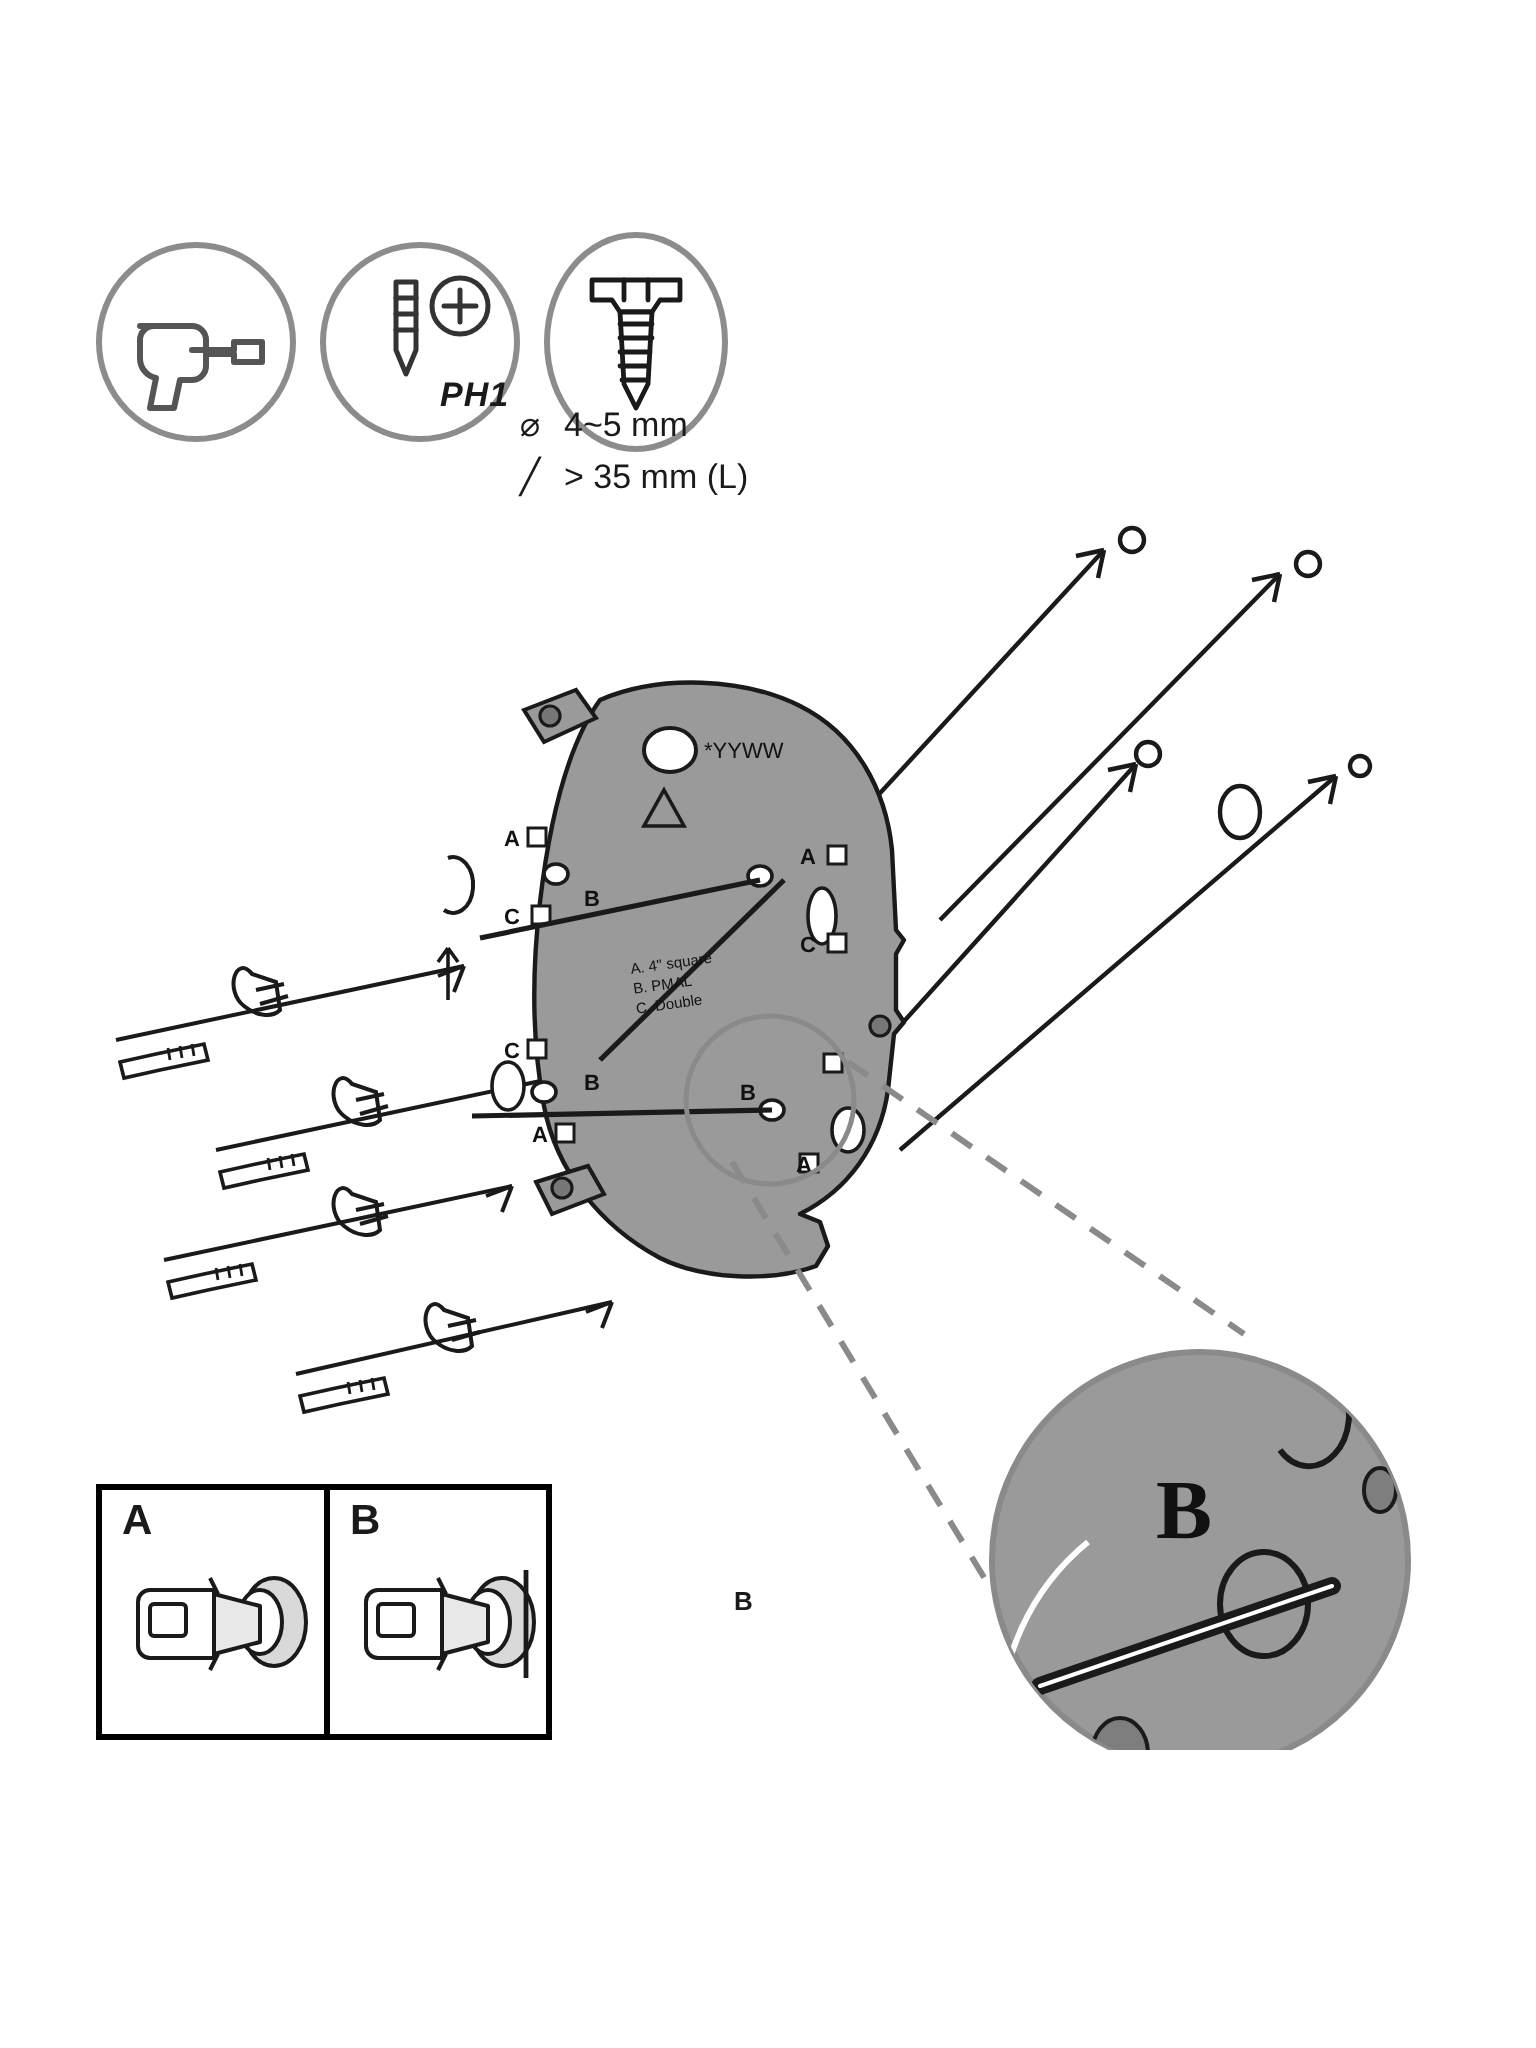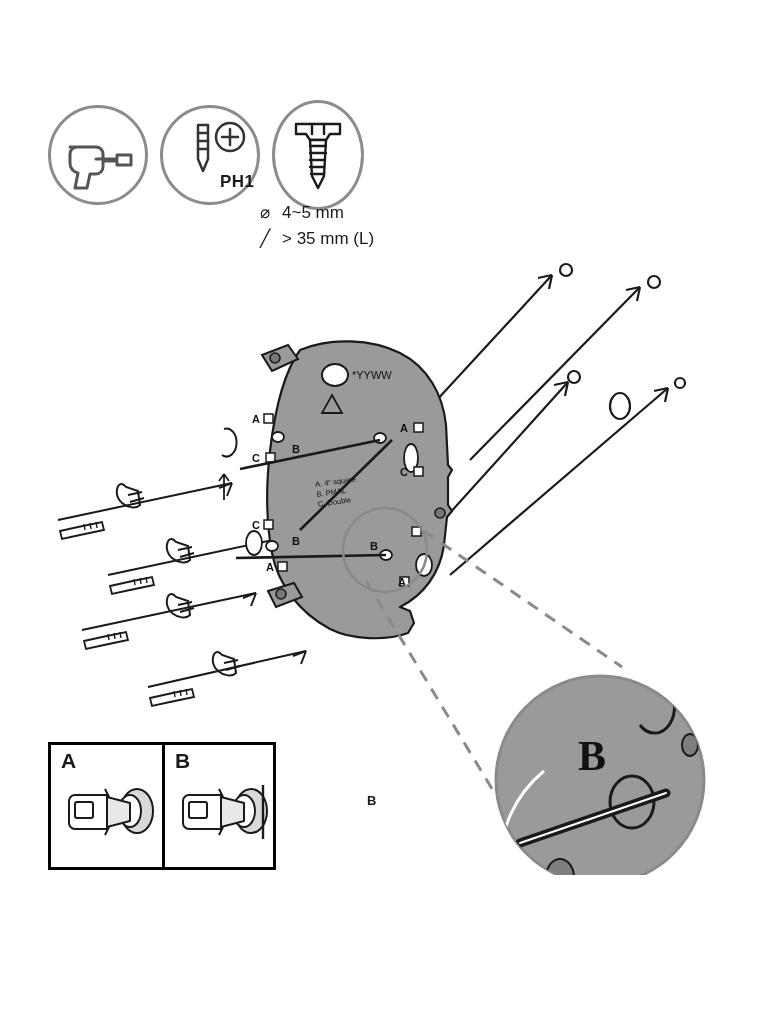--- a/index.html
+++ b/index.html
@@ -19,23 +19,24 @@
     position: absolute;
     left: 0; top: 0;
     width: 768px;
     height: 1024px;
   }
 
   
   .tools {
     position: absolute;
     left: 48px;
-    top: 100px;
+    top: 116px;
     width: 340px;
     height: 115px;
+    font-style: italic;
   }
   .tool-circle {
     position: absolute;
     border: 3px solid #8c8c8c;
     border-radius: 50%;
     box-sizing: border-box;
   }
   .tool-drill { left: 0px; top: 5px; width: 100px; height: 100px; }
   .tool-bit   { left: 112px; top: 5px; width: 100px; height: 100px; }
   .tool-screw { left: 224px; top: 0px; width: 92px; height: 110px; border-radius: 50%/50%; }

